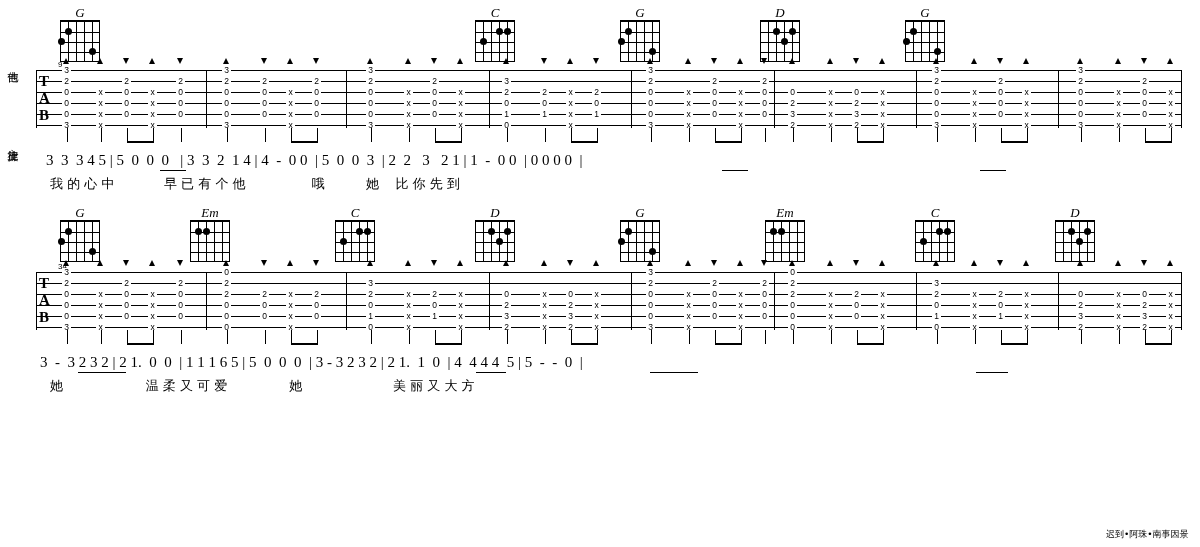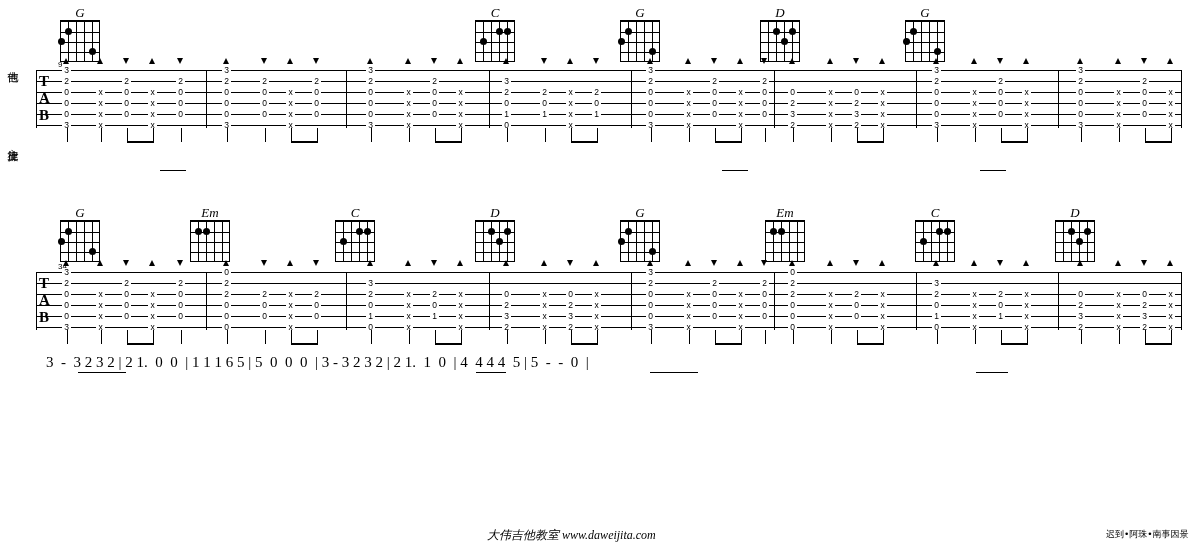--- a/index.html
+++ b/index.html
@@ -415,23 +415,25 @@
         <div class="v" style="left:31px;"></div>
       <div class="h" style="top:10px;"></div>
         <div class="h" style="top:20px;"></div>
       <div class="h" style="top:30px;"></div>
       <div class="dot" style="left:-3px;top:16px;"></div>
       <div class="dot" style="left:4px;top:6px;"></div>
       <div class="dot" style="left:28px;top:26px;"></div>
     </div>
   </div>
 
+  <div class="mel" style="left:46px;top:152px;">3  3  3 4 5 | 5  0  0  0   | 3  3  2  1 4 | 4  -  0 0  | 5  0  0  3  | 2  2   3   2 1 | 1  -  0 0  | 0 0 0 0  |</div>
   <div class="uline" style="left:160px;top:170px;width:26px;"></div>
   <div class="uline" style="left:722px;top:170px;width:26px;"></div>
   <div class="uline" style="left:980px;top:170px;width:26px;"></div>
+  <div class="lyr" style="left:50px;top:176px;">我 的 心 中            早 已 有 个 他                哦          她    比 你 先 到</div>
 
   <div class="system" style="top:272px;">
     <div class="stafflines">
       <div class="sl" style="top:0px;"></div>
       <div class="sl" style="top:11px;"></div>
       <div class="sl" style="top:22px;"></div>
       <div class="sl" style="top:33px;"></div>
       <div class="sl" style="top:44px;"></div>
       <div class="sl" style="top:55px;"></div>
     </div>
@@ -812,22 +814,22 @@
         <div class="v" style="left:31px;"></div>
       <div class="h" style="top:10px;"></div>
         <div class="h" style="top:20px;"></div>
       <div class="h" style="top:30px;"></div>
       <div class="dot" style="left:12px;top:6px;"></div>
       <div class="dot" style="left:28px;top:6px;"></div>
       <div class="dot" style="left:20px;top:16px;"></div>
     </div>
   </div>
 
-  <div class="mel" style="left:46px;top:354px;font-family:Liberation Serif, serif;">3  -  3 2 3 2 | 2 1.  0  0  | 1 1 1 6 5 | 5  0  0  0  | 3 - 3 2 3 2 | 2 1.  1  0  | 4  4 4 4  5 | 5  -  -  0  |</div>
+  <div class="mel" style="left:40px;top:354px;font-family:Liberation Serif, serif;">3  -  3 2 3 2 | 2 1.  0  0  | 1 1 1 6 5 | 5  0  0  0  | 3 - 3 2 3 2 | 2 1.  1  0  | 4  4 4 4  5 | 5  -  -  0  |</div>
   <div class="uline" style="left:78px;top:372px;width:48px;"></div>
   <div class="uline" style="left:476px;top:372px;width:30px;"></div>
   <div class="uline" style="left:650px;top:372px;width:48px;"></div>
   <div class="uline" style="left:976px;top:372px;width:32px;"></div>
-
-  <div class="foot" style="left:487px;top:527px;font-size:12px;font-style:italic;">大伟吉他教室 www.daweijita.com</div>
+  <div class="lyr" style="left:50px;top:378px;">她                    温 柔 又 可 爱               她                      美 丽 又 大 方</div>
+
   <div class="foot" style="left:1106px;top:528px;font-size:9px;font-family:'DejaVu Sans',sans-serif;">迟到•阿珠•南事因景</div>
   <div class="pagebox" style="left:1217px;top:525px;font-style:italic;">2/7</div>
 </div>
 
 </body></html>

